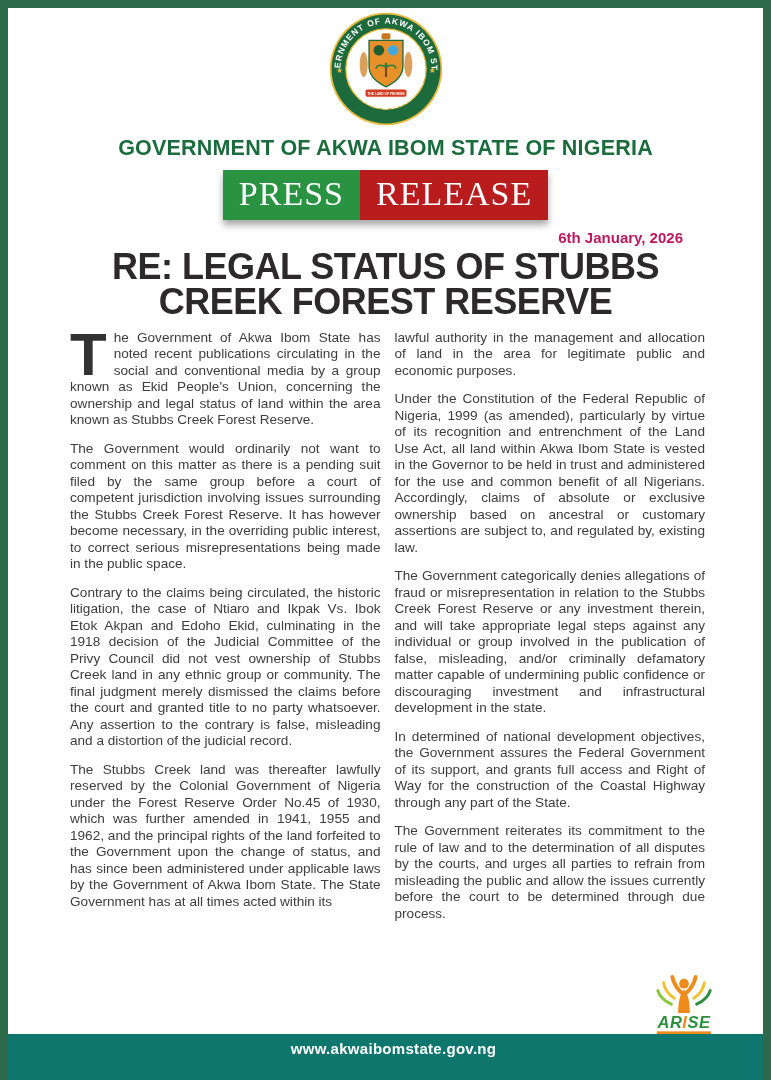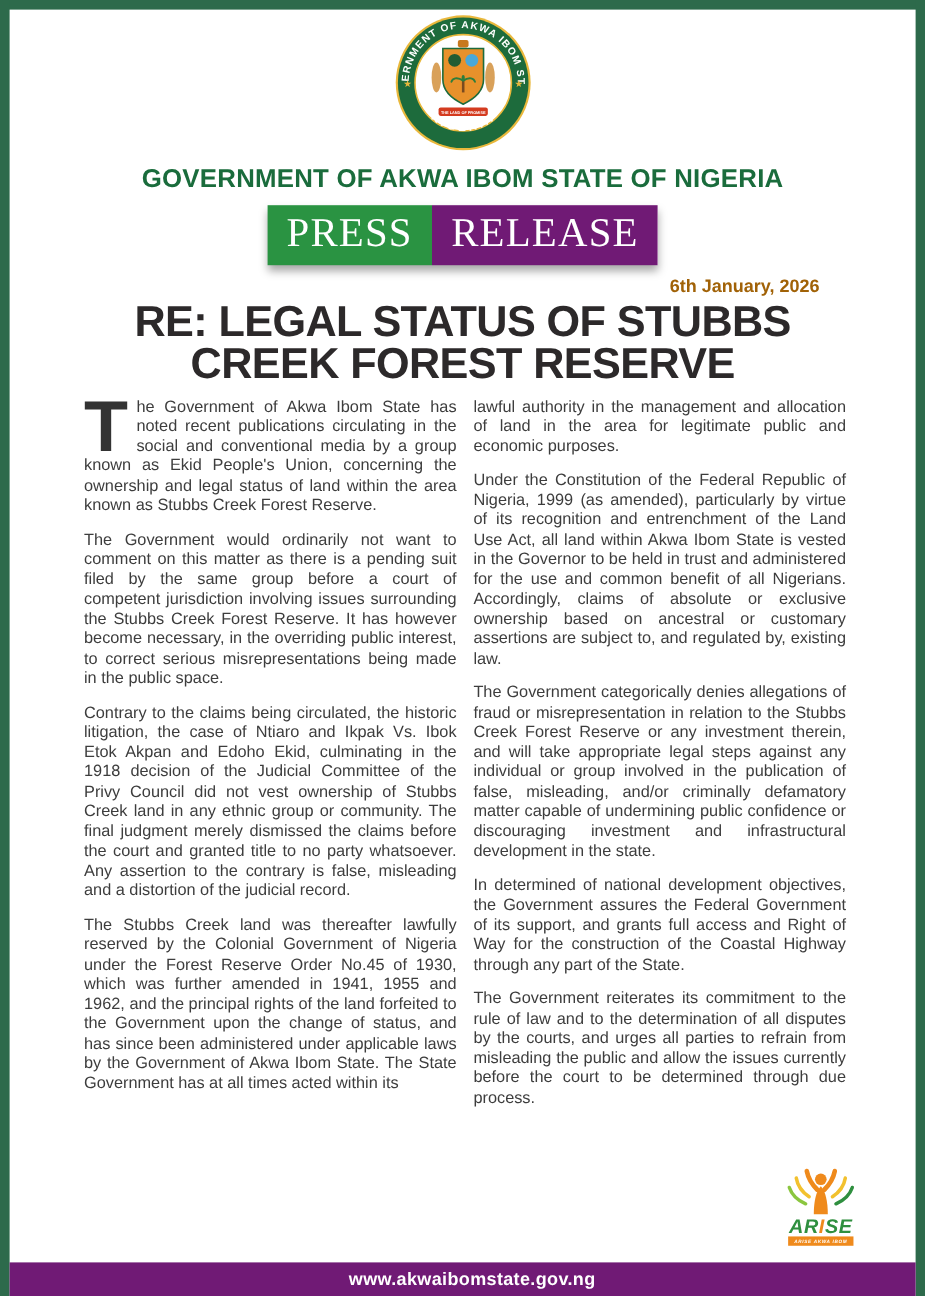--- a/index.html
+++ b/index.html
@@ -31,25 +31,25 @@
   }
   .press-banner .half {
     color:#ffffff;
     font-family:"Liberation Serif", serif;
     font-weight:normal;
     font-size:34px;
     padding:5px 16px 7px 16px;
     letter-spacing:1px;
   }
   .half-green { background:#2a9342; }
-  .half-orange { background:#701a75; }
+  .half-orange { background:#b91c1c; }
   .date-line {
     text-align:right;
     padding-right:80px;
-    color:#a16207;
+    color:#be185d;
     font-weight:bold;
     font-size:15px;
     margin-top:9px;
   }
   .doc-title {
     text-align:center;
     color:#2c292a;
     font-weight:bold;
     font-size:36px;
     line-height:0.98;
@@ -91,22 +91,22 @@
   .sig-title {
     color:#3b3b3b;
     font-weight:bold;
     font-size:14.5px;
     margin-top:2px;
   }
   .arise { position:absolute; right:40px; bottom:32px;font-style:italic; }
   .footer-bar {
     position:absolute;
     left:-8px; right:-8px; bottom:0;
-    height:28px;
-    background:#701a75;
+    height:46px;
+    background:#0f766e;
     color:#ffffff;
     font-weight:bold;
     font-size:15px;
     line-height:30px;
     text-align:center;
     letter-spacing:0.3px;
     padding-left:16px;
   }
 </style>
 </head>

